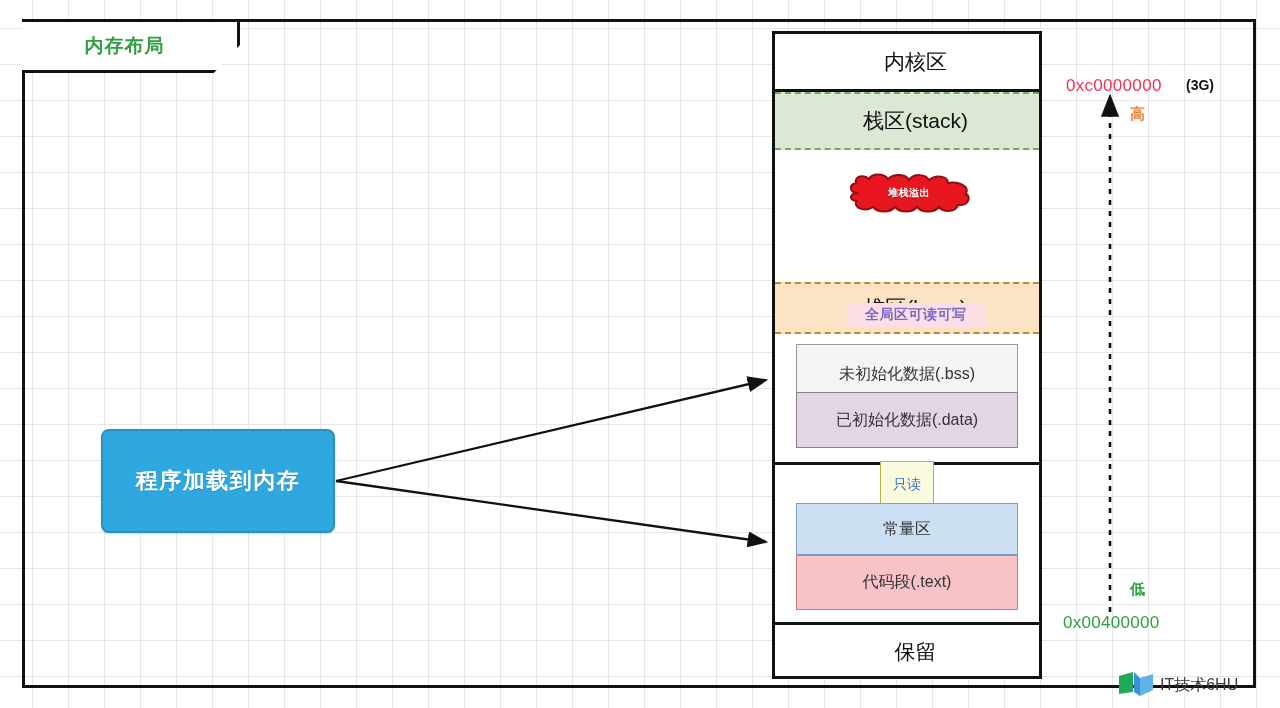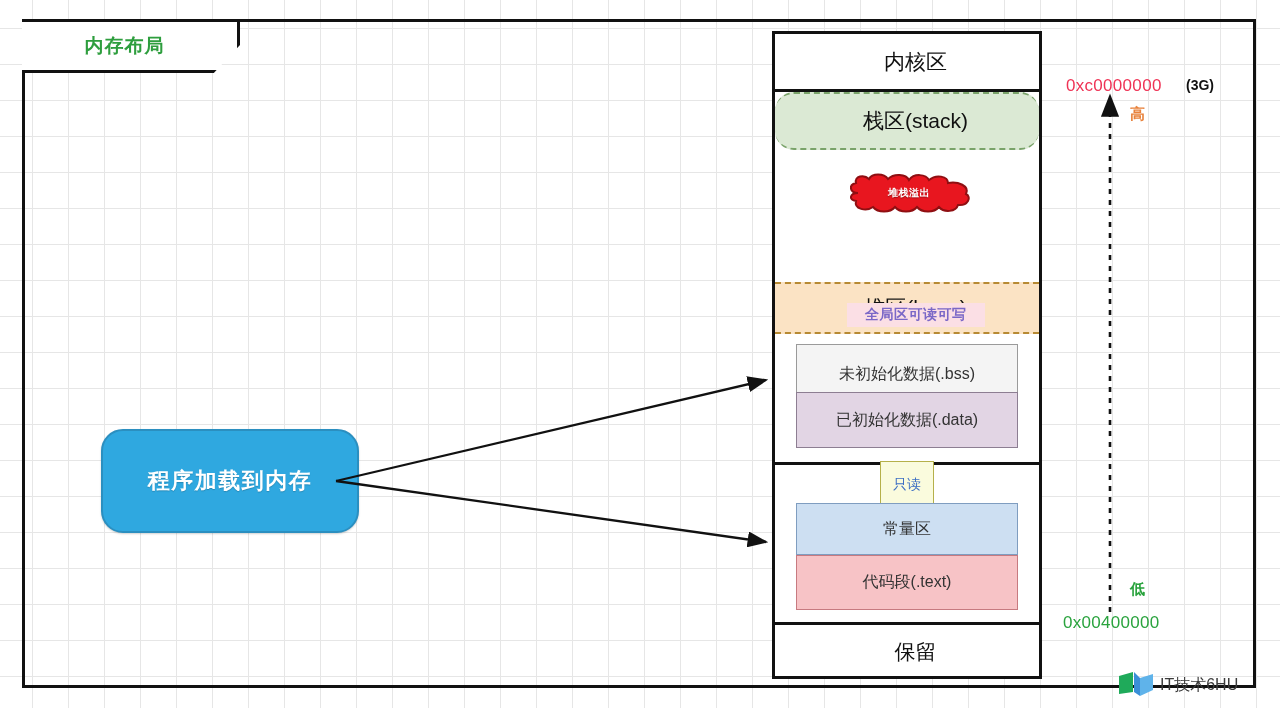--- a/index.html
+++ b/index.html
@@ -50,24 +50,24 @@
   #title-tab-label {
     font-size: 19px; font-weight: bold; color: #2e9e3e;
     letter-spacing: 1px;
     margin-right: 10px;
   }
 
   
   #program-box {
     position: absolute;
     left: 101px; top: 429px;
-    width: 258px; height: 104px;
+    width: 234px; height: 104px;
     background: #2fa8e0;
     border: 2px solid #2b8fc0;
-    border-radius: 22px;
+    border-radius: 8px;
     display: flex; align-items: center; justify-content: center;
     box-shadow: 0 1px 2px rgba(0,0,0,0.18);
   }
   #program-box-label {
     color: #ffffff; font-weight: bold; font-size: 22px;
     letter-spacing: 1.5px;
     text-shadow: 0 1px 1px rgba(0,0,0,0.18);
   }
 
   
@@ -90,21 +90,20 @@
   .mem-title {
     font-size: 21px; color: #111;
   }
 
   #kernel-section { top: 0; height: 55px; }
   #stack-section {
     top: 58px; height: 58px;
     background: #dbe9d4;
     border-top: 2px dashed #7aa36a;
     border-bottom: 2px dashed #7aa36a;
-    border-radius: 19px;
   }
   #heap-section {
     top: 248px; height: 52px;
     background: #fbe3c4;
     border-top: 2px dashed #b78a33;
     border-bottom: 2px dashed #b78a33;
   }
   #divider-data-ro { top: 428px; }
   #divider-reserved { top: 588px; }
   #reserved-section { top: 591px; height: 54px; }

